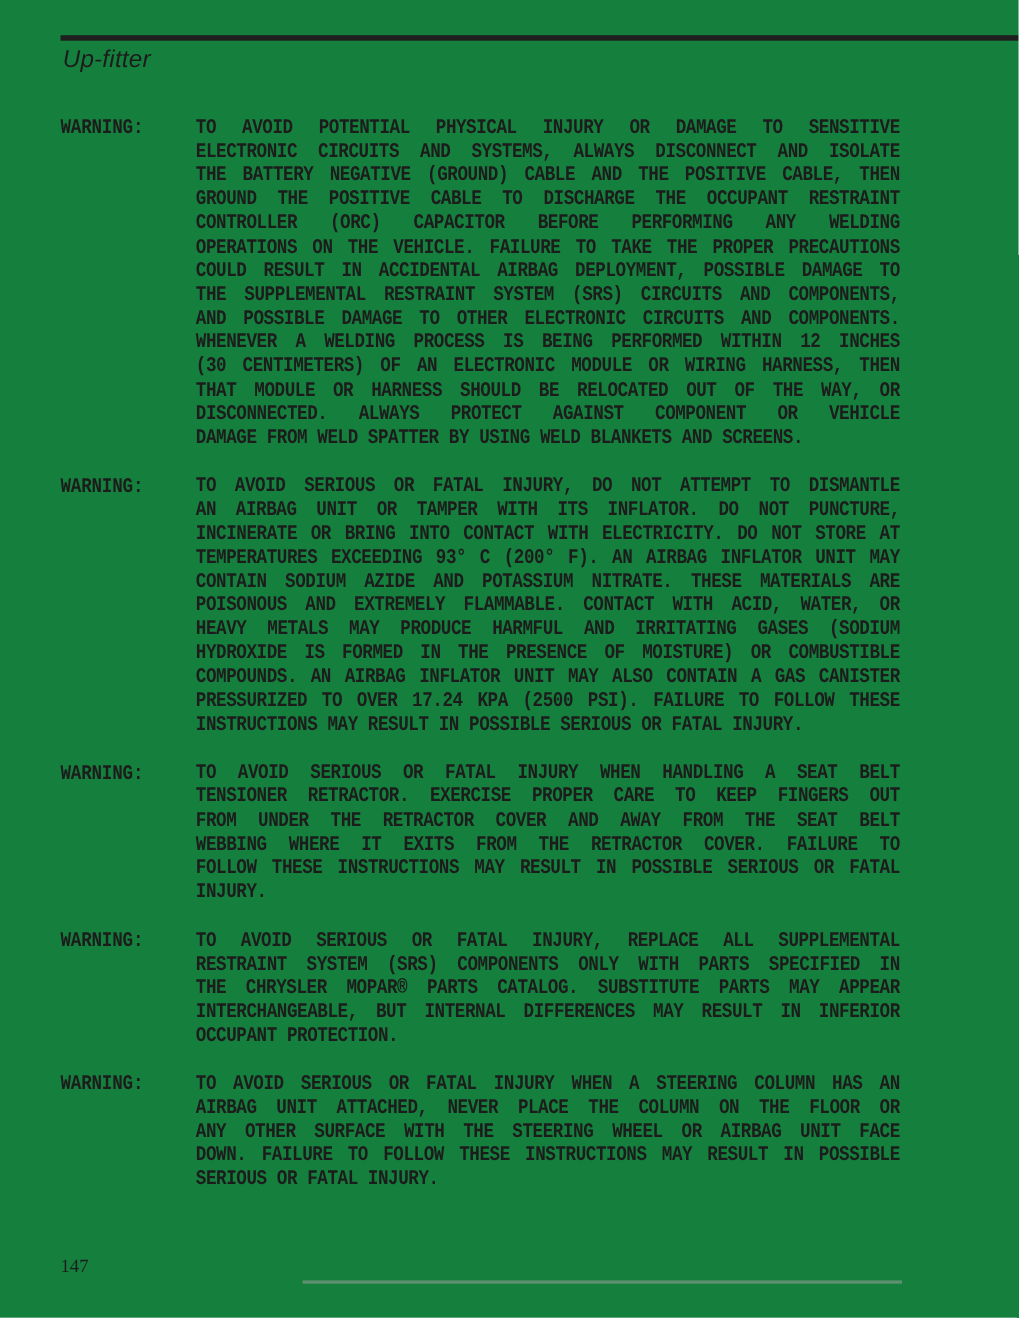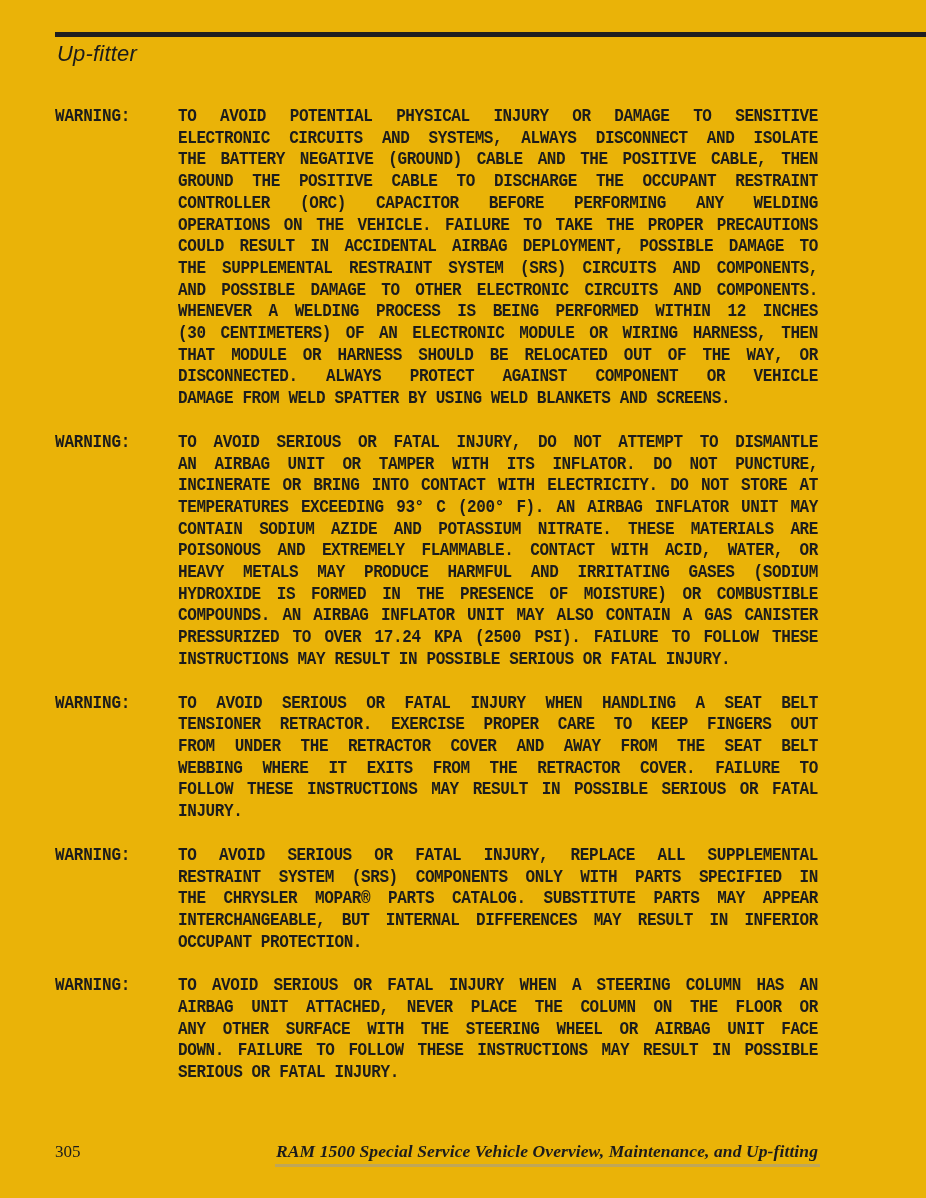--- a/index.html
+++ b/index.html
@@ -1,21 +1,21 @@
 <!DOCTYPE html>
 <html><head>
 <meta charset="utf-8">
 <style>
   html, body { margin: 0; padding: 0; background: #e8e8e8; }
   .page {
     position: relative;
     width: 926px;
     height: 1198px;
     margin: 0 auto;
-    background: #eab308;
+    background: #15803d;
     color: #1c1c1c;
     font-family: "Liberation Serif", "DejaVu Serif", serif;
     overflow: hidden;
   }
   
   .top-rule {
     position: absolute;
     left: 55px; right: 0; top: 32px;
     height: 4.5px;
     background: #1f1f1f;
@@ -166,19 +166,18 @@
           <div class="line">TO AVOID SERIOUS OR FATAL INJURY WHEN A STEERING COLUMN HAS AN</div>
           <div class="line">AIRBAG UNIT ATTACHED, NEVER PLACE THE COLUMN ON THE FLOOR OR</div>
           <div class="line">ANY OTHER SURFACE WITH THE STEERING WHEEL OR AIRBAG UNIT FACE</div>
           <div class="line">DOWN.  FAILURE TO FOLLOW THESE INSTRUCTIONS MAY RESULT IN POSSIBLE</div>
           <div class="line last">SERIOUS OR FATAL INJURY.</div>
         </div>
   </div>
 </div>
 
   <div class="footer">
-    <span class="page-number">305</span>
-    <span class="footer-title">RAM 1500 Special Service Vehicle Overview, Maintenance, and Up-fitting</span>
+    <span class="page-number">147</span>
   </div>
 
   <div class="footer-rule"></div>
 
 </div>
 
 </body></html>

